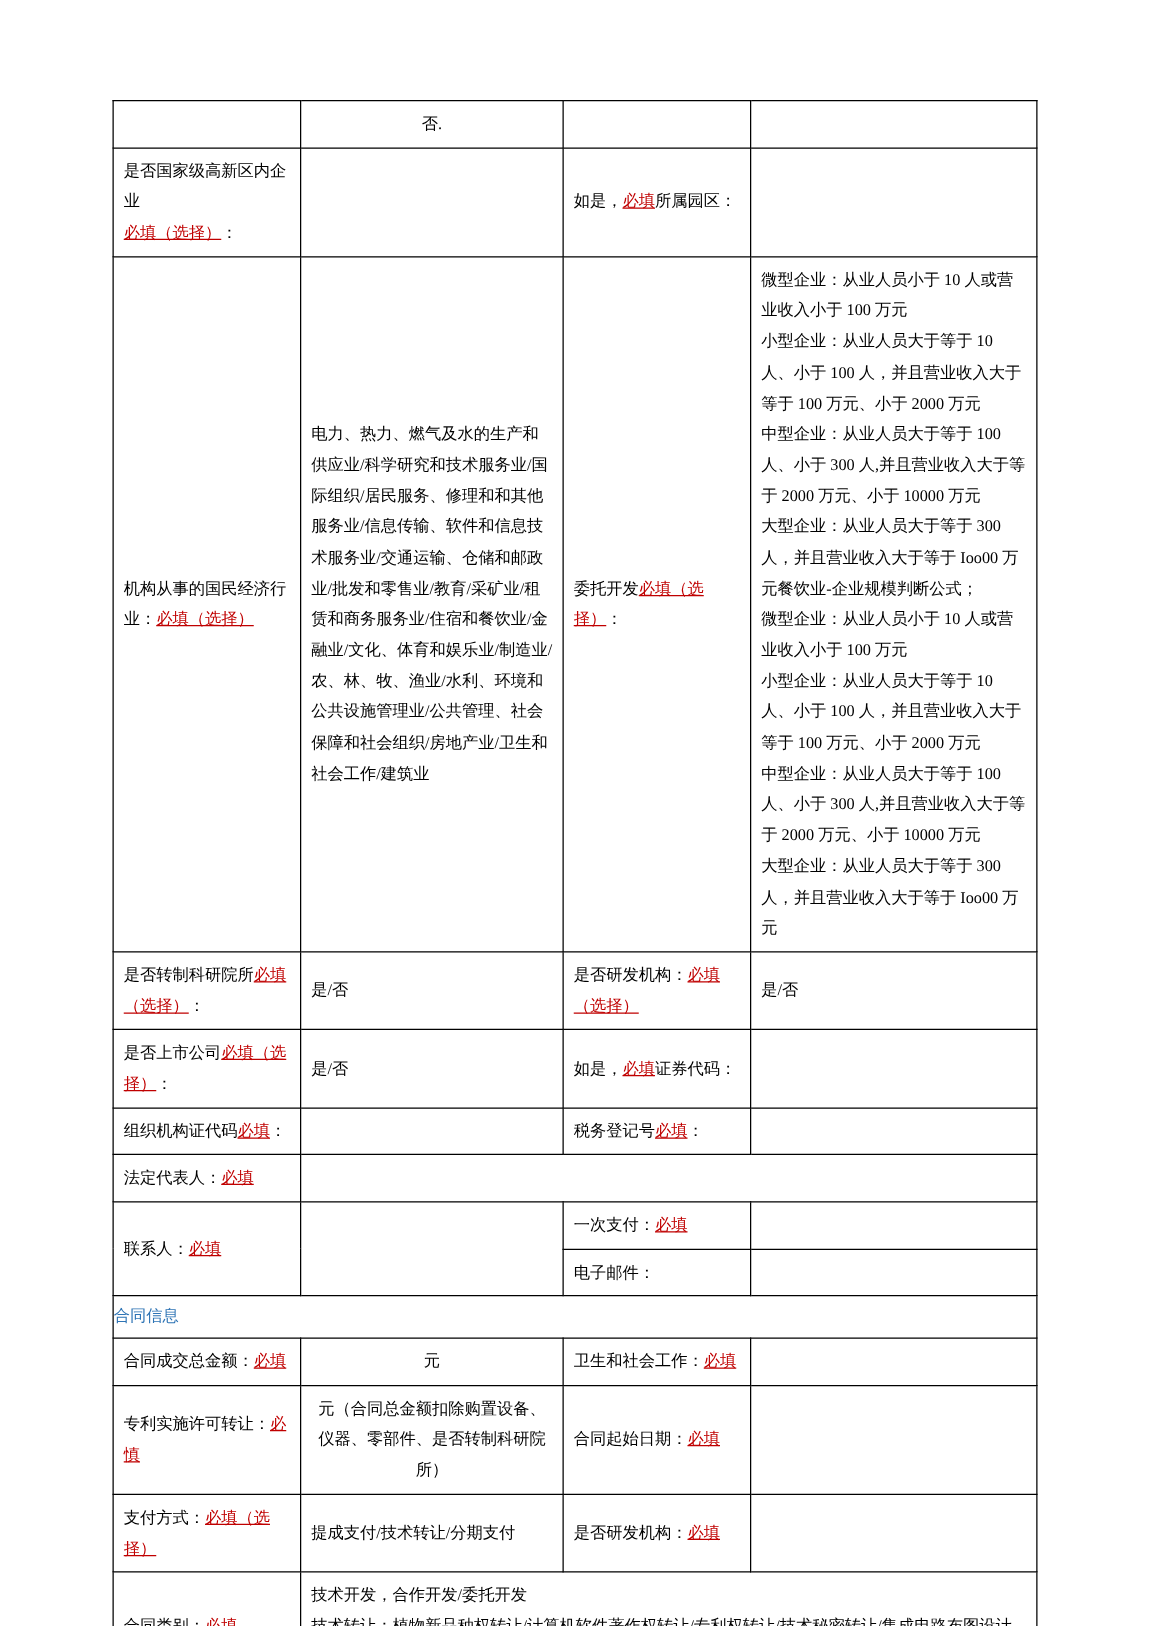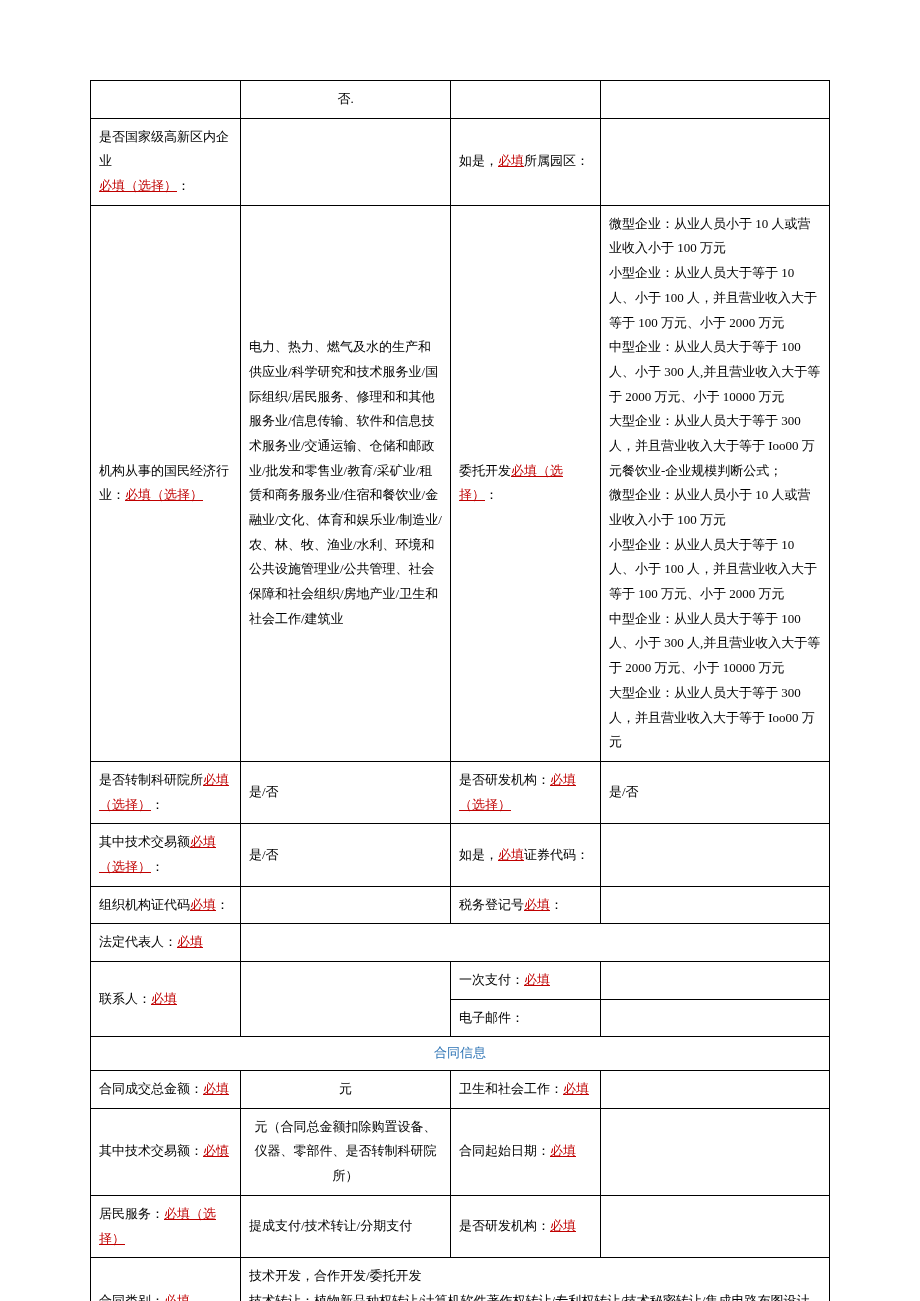--- a/index.html
+++ b/index.html
@@ -20,21 +20,20 @@
   }
   td {
     border: 1px solid #000;
     padding: 6px 8px;
     vertical-align: middle;
     word-break: break-all;
   }
   .red { color: #c00000; text-decoration: underline; }
   .center { text-align: center; }
   .section-title {
-    text-align: center;
     color: #2e74b5;
     padding: 4px 0;
   }
   col.c1 { width: 150px; }
   col.c2 { width: 210px; }
   col.c3 { width: 150px; }
   col.c4 { }
 </style>
 </head>
 <body>
@@ -91,21 +90,21 @@
     </td>
     <td>是/否</td>
     <td>
       <span>是否研发机构：</span><span class="red">必填（选择）</span>
     </td>
     <td>是/否</td>
   </tr>
 
   <tr>
     <td>
-      <span>其中技术交易额</span><span class="red">必填（选择）</span><span>：</span>
+      <span>是否上市公司</span><span class="red">必填（选择）</span><span>：</span>
     </td>
     <td>是/否</td>
     <td>
       <span>如是，</span><span class="red">必填</span><span>证券代码：</span>
     </td>
     <td></td>
   </tr>
 
   <tr>
     <td>
@@ -150,32 +149,32 @@
     </td>
     <td class="center">元</td>
     <td>
       <span>卫生和社会工作：</span><span class="red">必填</span>
     </td>
     <td></td>
   </tr>
 
   <tr>
     <td>
-      <span>其中技术交易额：</span><span class="red">必慎</span>
+      <span>专利实施许可转让：</span><span class="red">必慎</span>
     </td>
     <td class="center">元（合同总金额扣除购置设备、仪器、零部件、是否转制科研院所）</td>
     <td>
       <span>合同起始日期：</span><span class="red">必填</span>
     </td>
     <td></td>
   </tr>
 
   <tr>
     <td>
-      <span>居民服务：</span><span class="red">必填（选择）</span>
+      <span>支付方式：</span><span class="red">必填（选择）</span>
     </td>
     <td>提成支付/技术转让/分期支付</td>
     <td>
       <span>是否研发机构：</span><span class="red">必填</span>
     </td>
     <td></td>
   </tr>
 
   <tr>
     <td>

